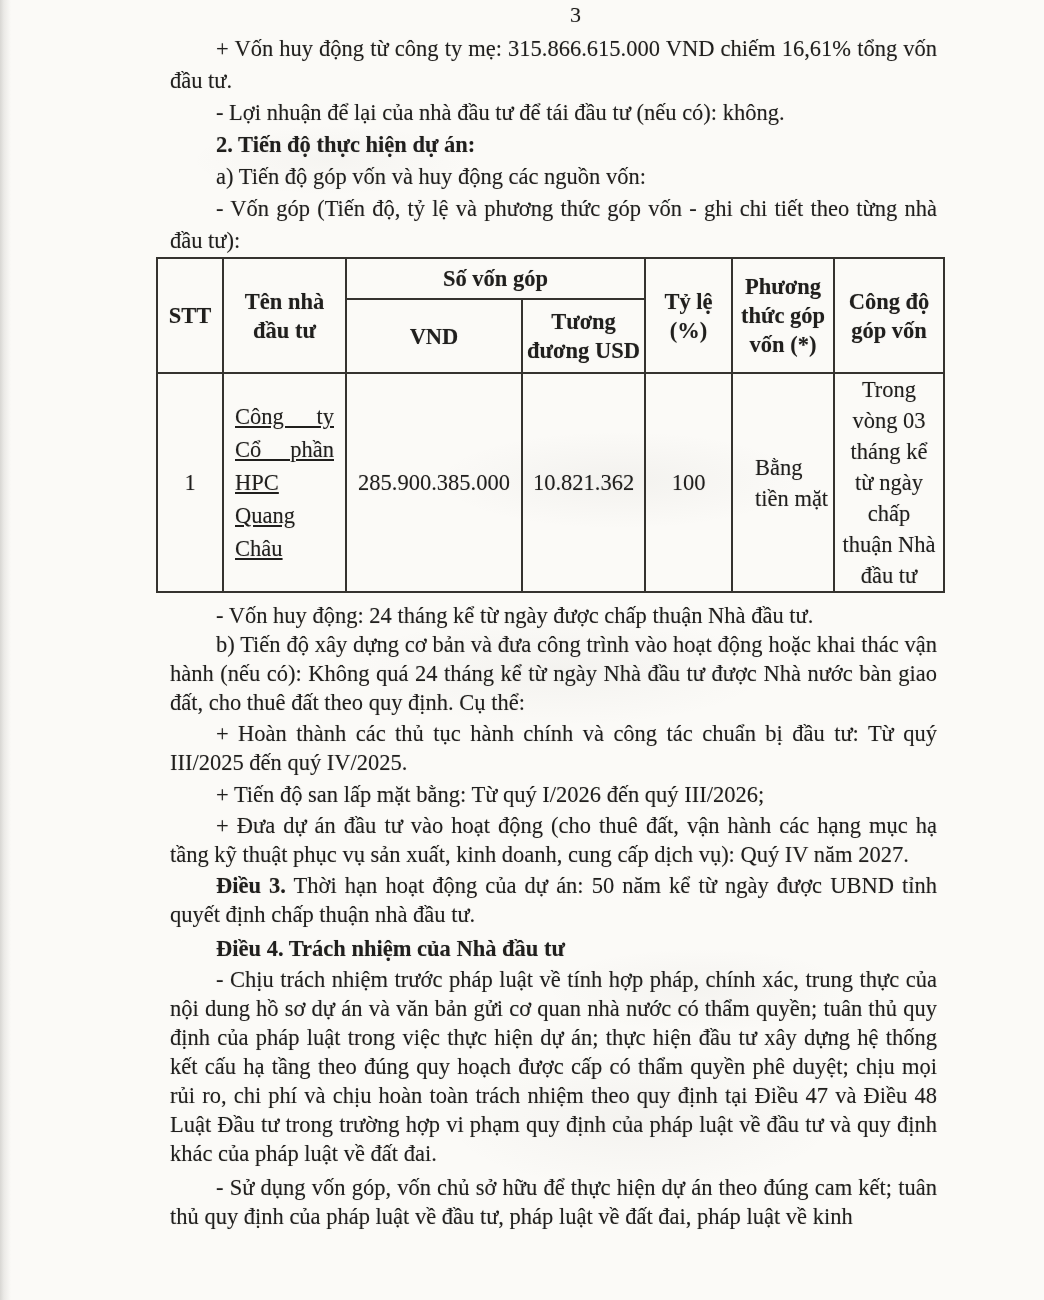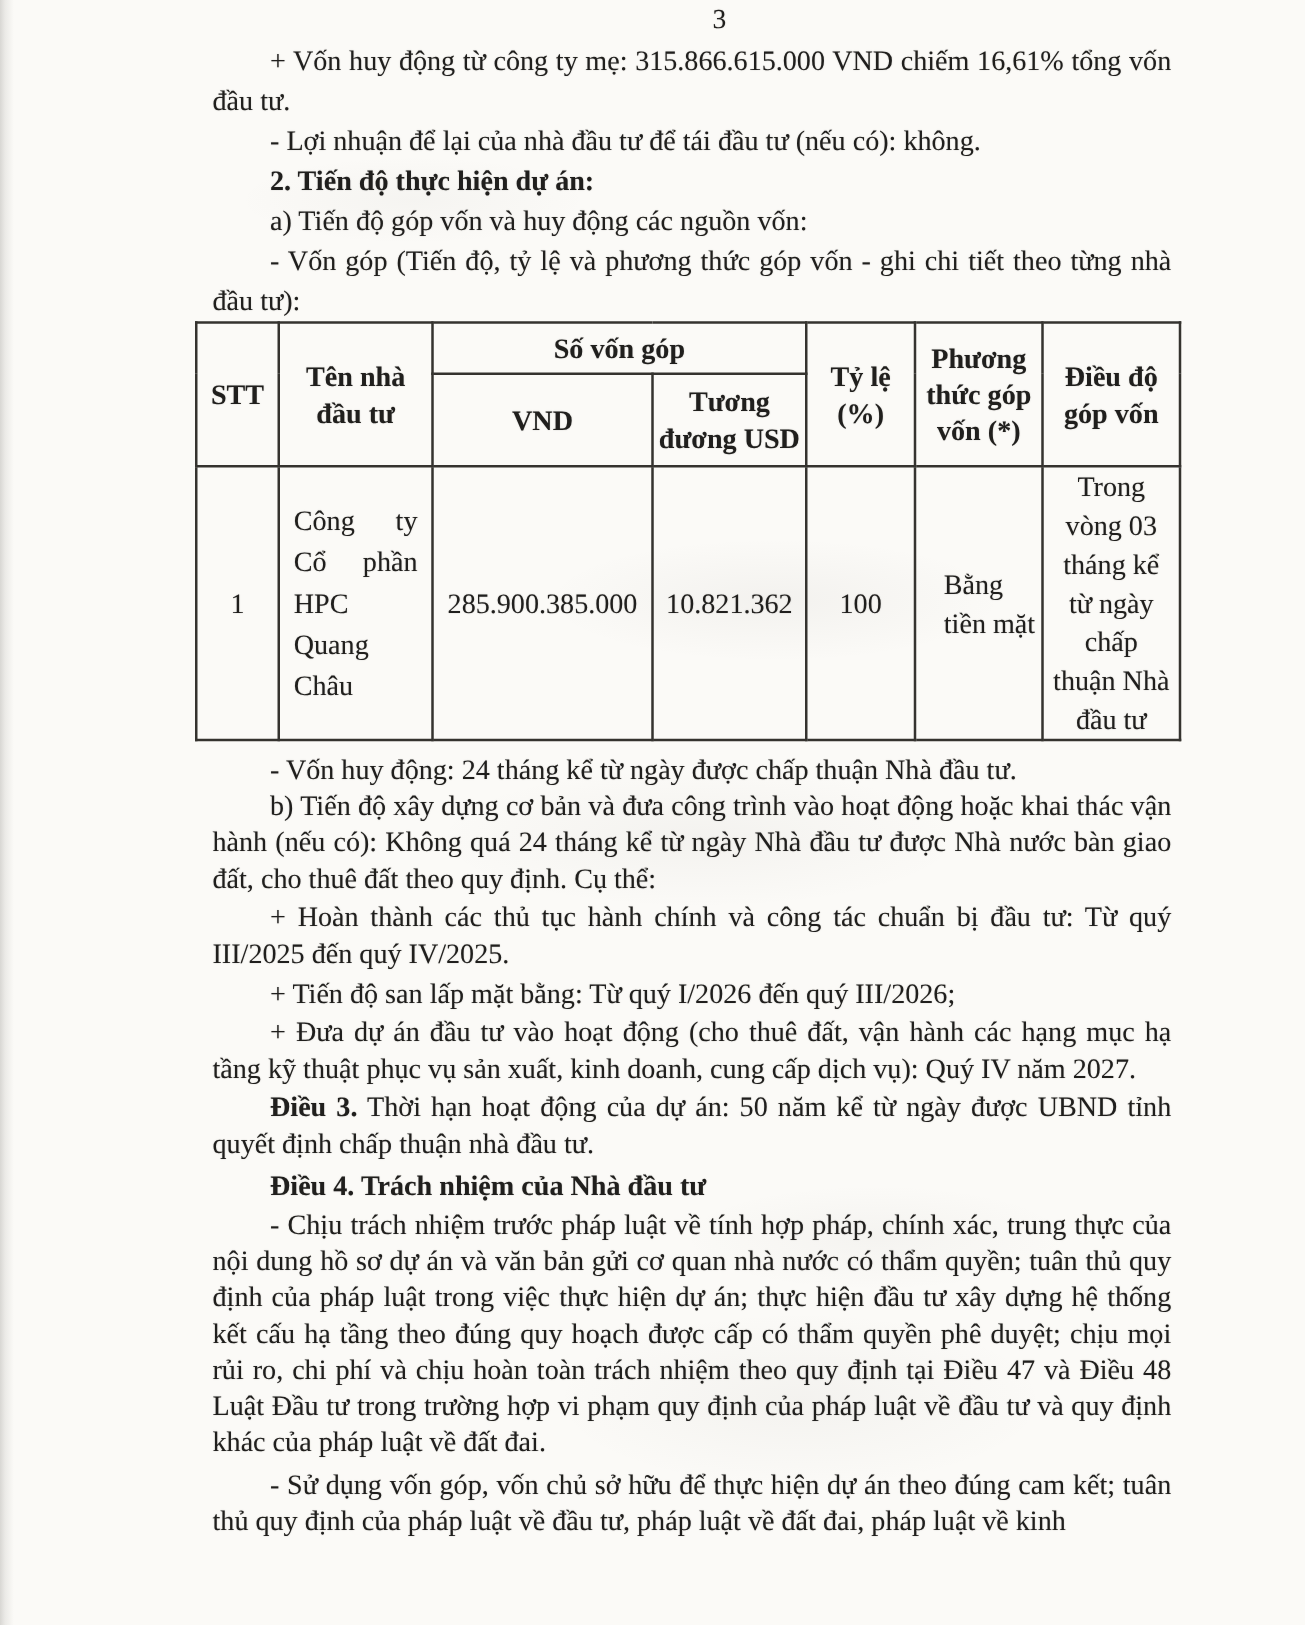--- a/index.html
+++ b/index.html
@@ -88,20 +88,21 @@
   .capital-table .h-group { height: 41px; }
   .capital-table .h-sub   { height: 74px; }
   .capital-table .d-row   { height: 197px; }
   .capital-table td {
     line-height: 33px;
     margin-top: 40px;
   }
   .capital-table td.cell-name {
     text-align: justify;
     padding: 17px 11px;
+    text-decoration: underline;
   }
   .capital-table td.cell-method {
     text-align: left;
     padding-left: 22px;
     line-height: 31px;
   }
   .capital-table td.cell-schedule {
     padding: 0 5px;
     line-height: 31px;
   }
@@ -134,21 +135,21 @@
         <col style="width:102px">
         <col style="width:110px">
       </colgroup>
       <thead>
         <tr class="h-group">
           <th rowspan="2">STT</th>
           <th rowspan="2">Tên nhà đầu tư</th>
           <th colspan="2">Số vốn góp</th>
           <th rowspan="2">Tỷ lệ (%)</th>
           <th rowspan="2">Phương thức góp vốn (*)</th>
-          <th rowspan="2">Điều độ góp vốn</th>
+          <th rowspan="2">Công độ góp vốn</th>
         </tr>
         <tr class="h-sub">
           <th>VND</th>
           <th>Tương đương USD</th>
         </tr>
       </thead>
       <tbody>
         <tr class="d-row">
           <td class="cell-stt">1</td>
           <td class="cell-name">Công ty Cổ phần HPC Quang Châu</td>

